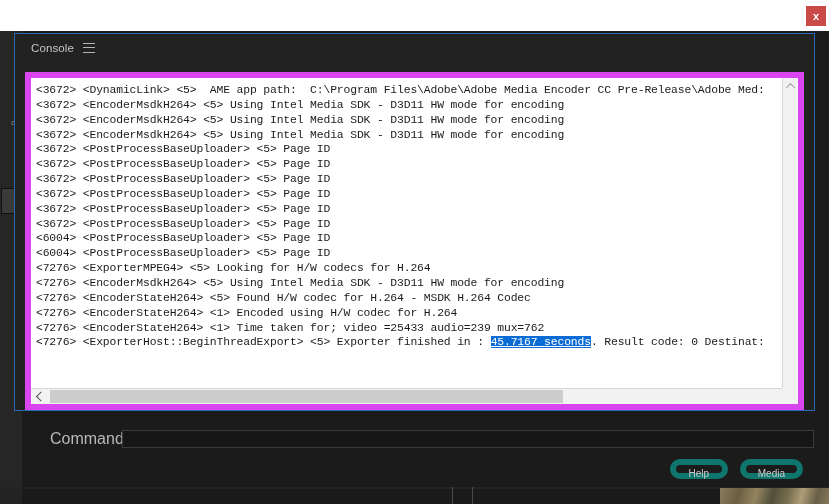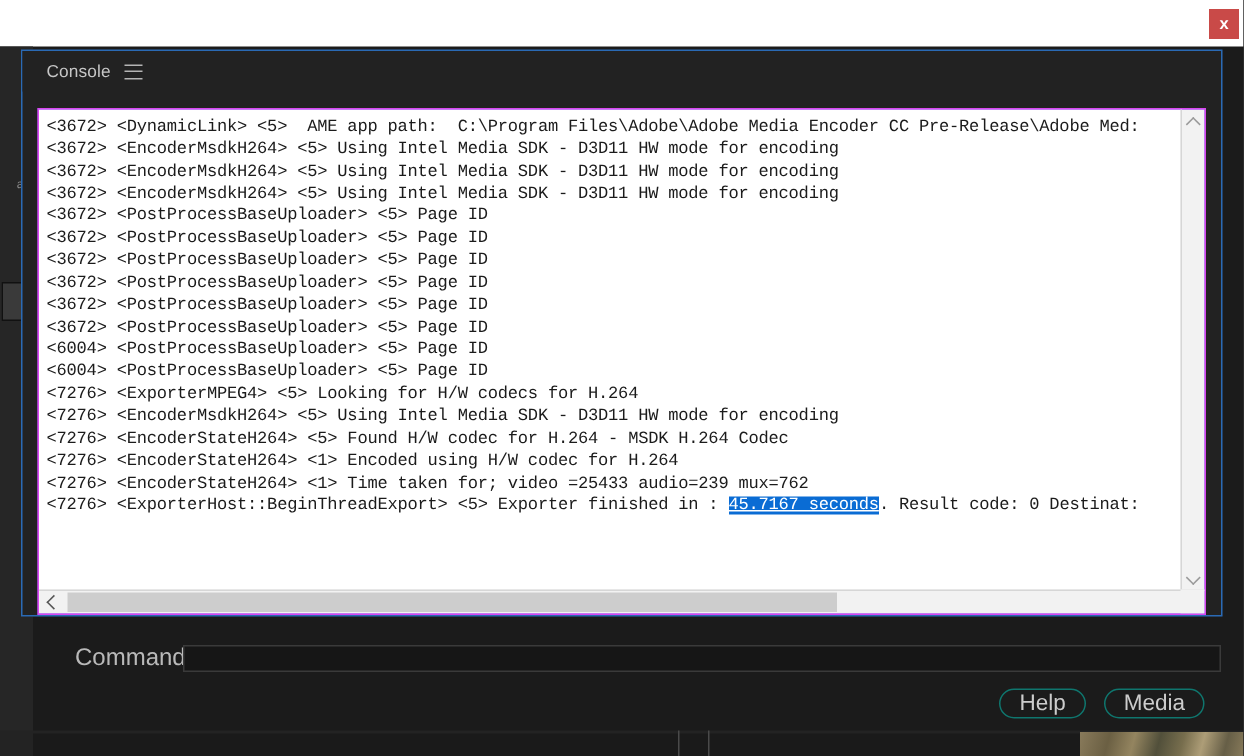--- a/index.html
+++ b/index.html
@@ -154,22 +154,22 @@
     background: #b4b4b4;
   }
 
   
   .console-frame {
     position: absolute;
     left: 10px;
     top: 38px;
     width: 779px;
     height: 338px;
-    background: #8b5cf6;
-    border: 1px solid #d946ef;
+    background: #7dd3fc;
+    border: 6px solid #d946ef;
     box-sizing: border-box;
     overflow: hidden;
   }
   .log-viewport {
     position: absolute;
     left: 0; top: 0;
     width: 762px;
     height: 321px;
     overflow: hidden;
     background: #ffffff;
@@ -302,24 +302,24 @@
     position: absolute;
     right: 11px;
     top: 425px;
     display: flex;
     gap: 12px;
   }
   .pill-btn {
     min-width: 58px;
     height: 20px;
     border-radius: 10px;
-    border: 1px solid #0f766e;
+    border: 6px solid #0f766e;
     background: transparent;
     color: #cccccc;
-    font-size: 15px;
+    font-size: 10px;
     font-family: "Liberation Sans", sans-serif;
     cursor: pointer;
     padding: 0 12px;
     line-height: 18px;
   }
 </style>
 </head>
 <body>
 
 <div id="stage">

